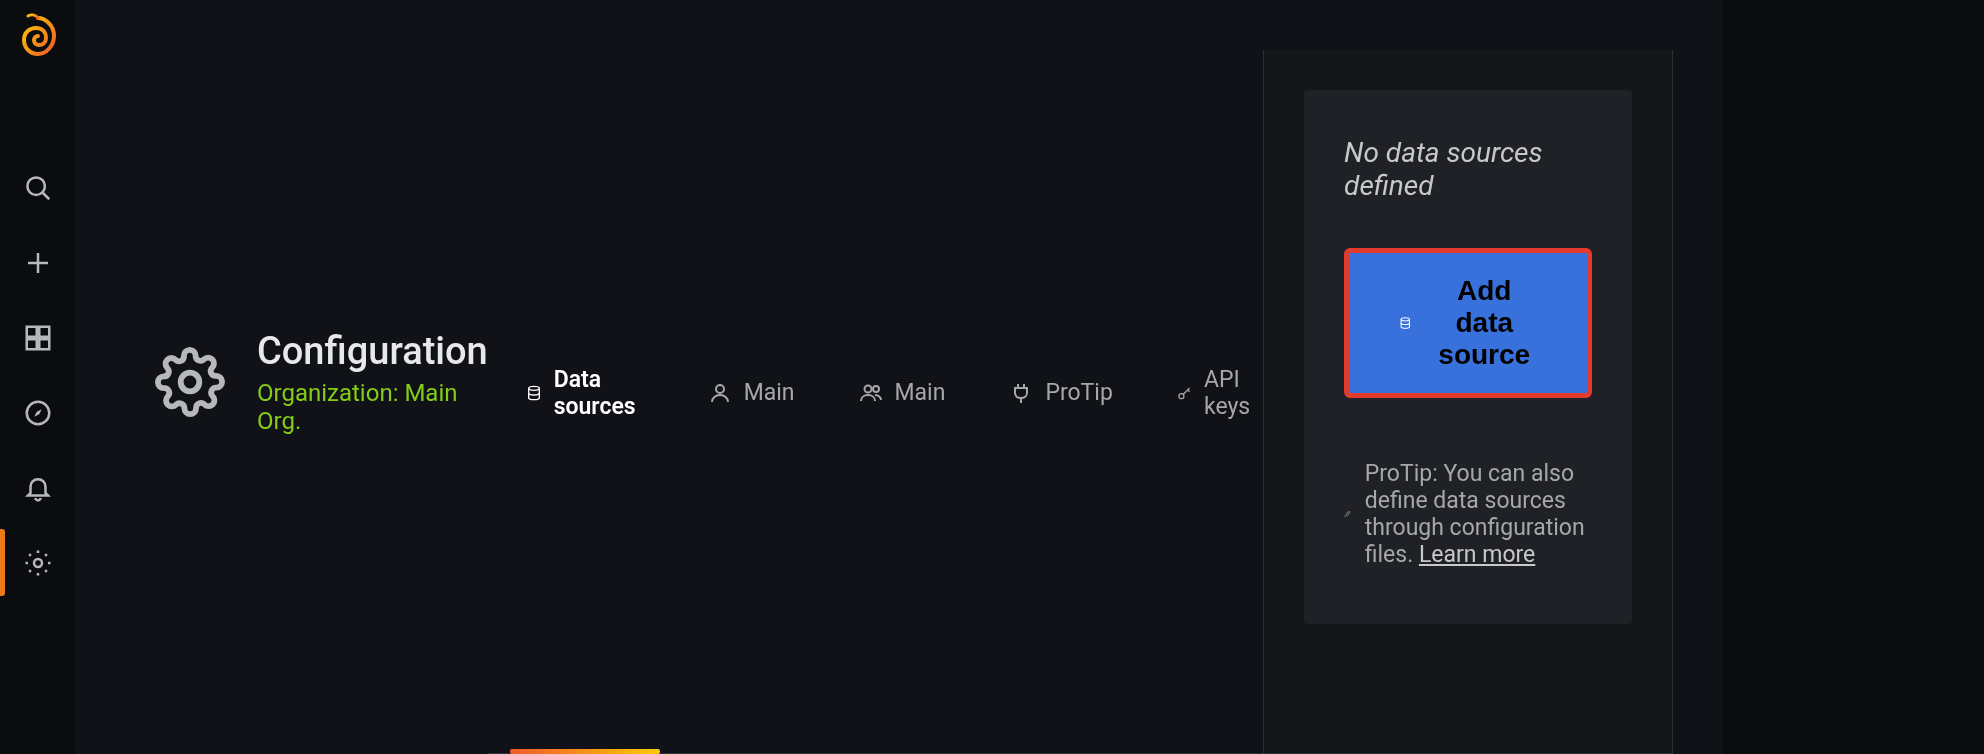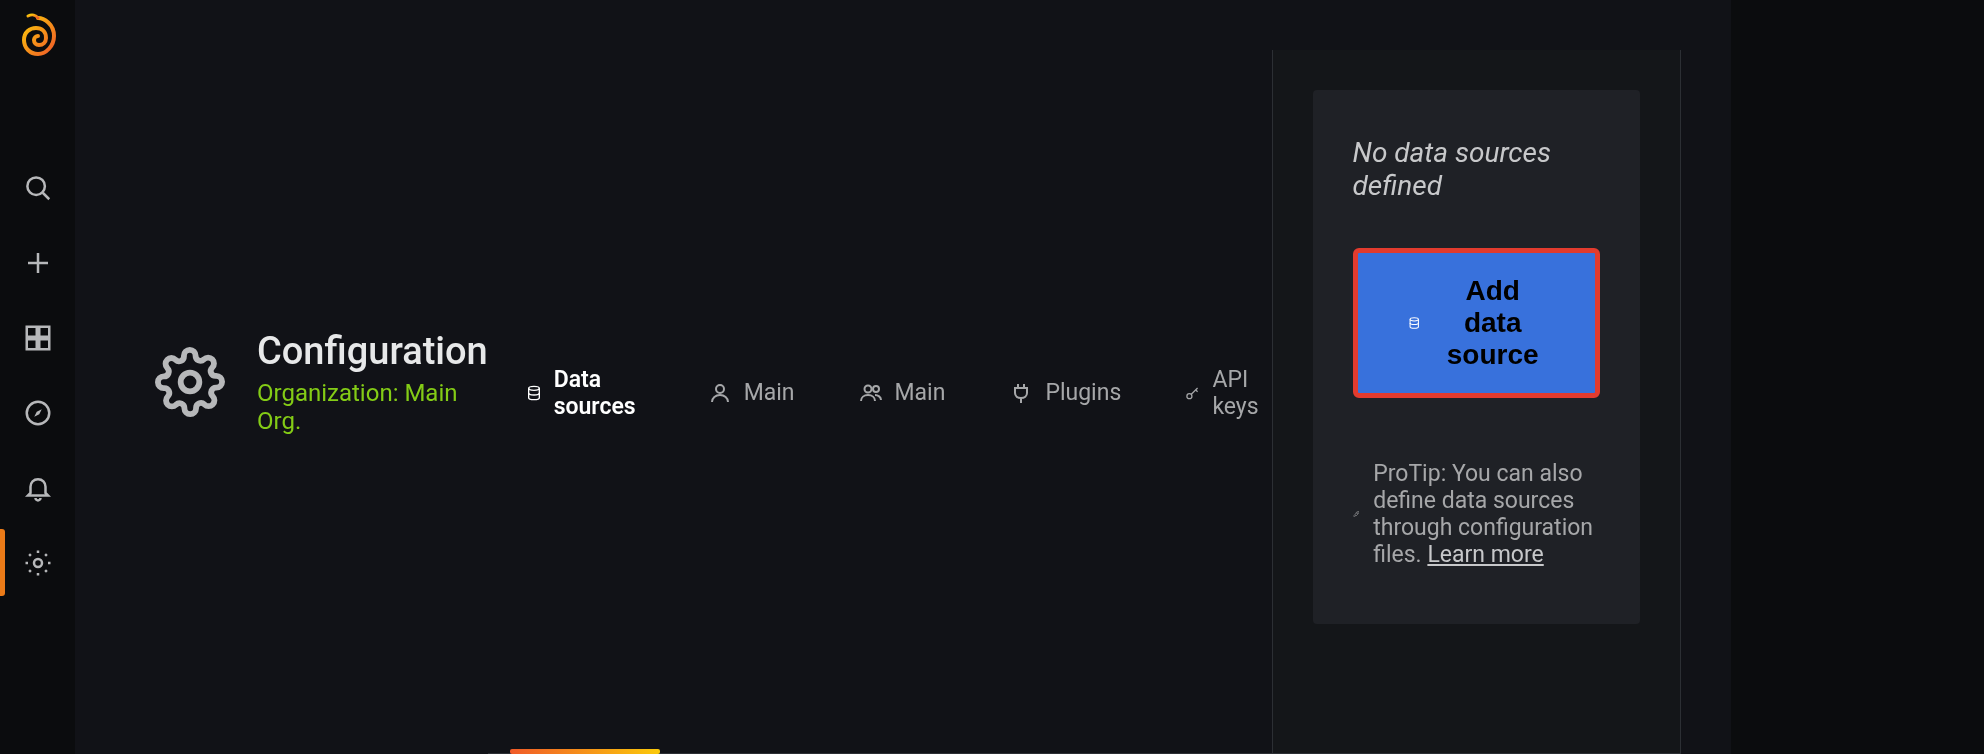--- a/index.html
+++ b/index.html
@@ -303,21 +303,21 @@
           <path d="M16 14 C19 14 22 16 22 19"></path>
         </svg>
         <span>Main</span>
       </div>
       <div class="tab">
         <svg class="tab-icon" viewBox="0 0 24 24">
           <path d="M9 3 L9 7 M15 3 L15 7"></path>
           <path d="M6 7 L18 7 L18 12 C18 15 15.5 17 12 17 C8.5 17 6 15 6 12 Z"></path>
           <line x1="12" y1="17" x2="12" y2="22"></line>
         </svg>
-        <span>Plugins</span>
+        <span>ProTip</span>
       </div>
       <div class="tab">
         <svg class="tab-icon" viewBox="0 0 24 24">
           <circle cx="7" cy="17" r="4"></circle>
           <line x1="10" y1="14" x2="20" y2="4"></line>
           <line x1="17" y1="7" x2="20" y2="10"></line>
         </svg>
         <span>API keys</span>
       </div>
     </div>

